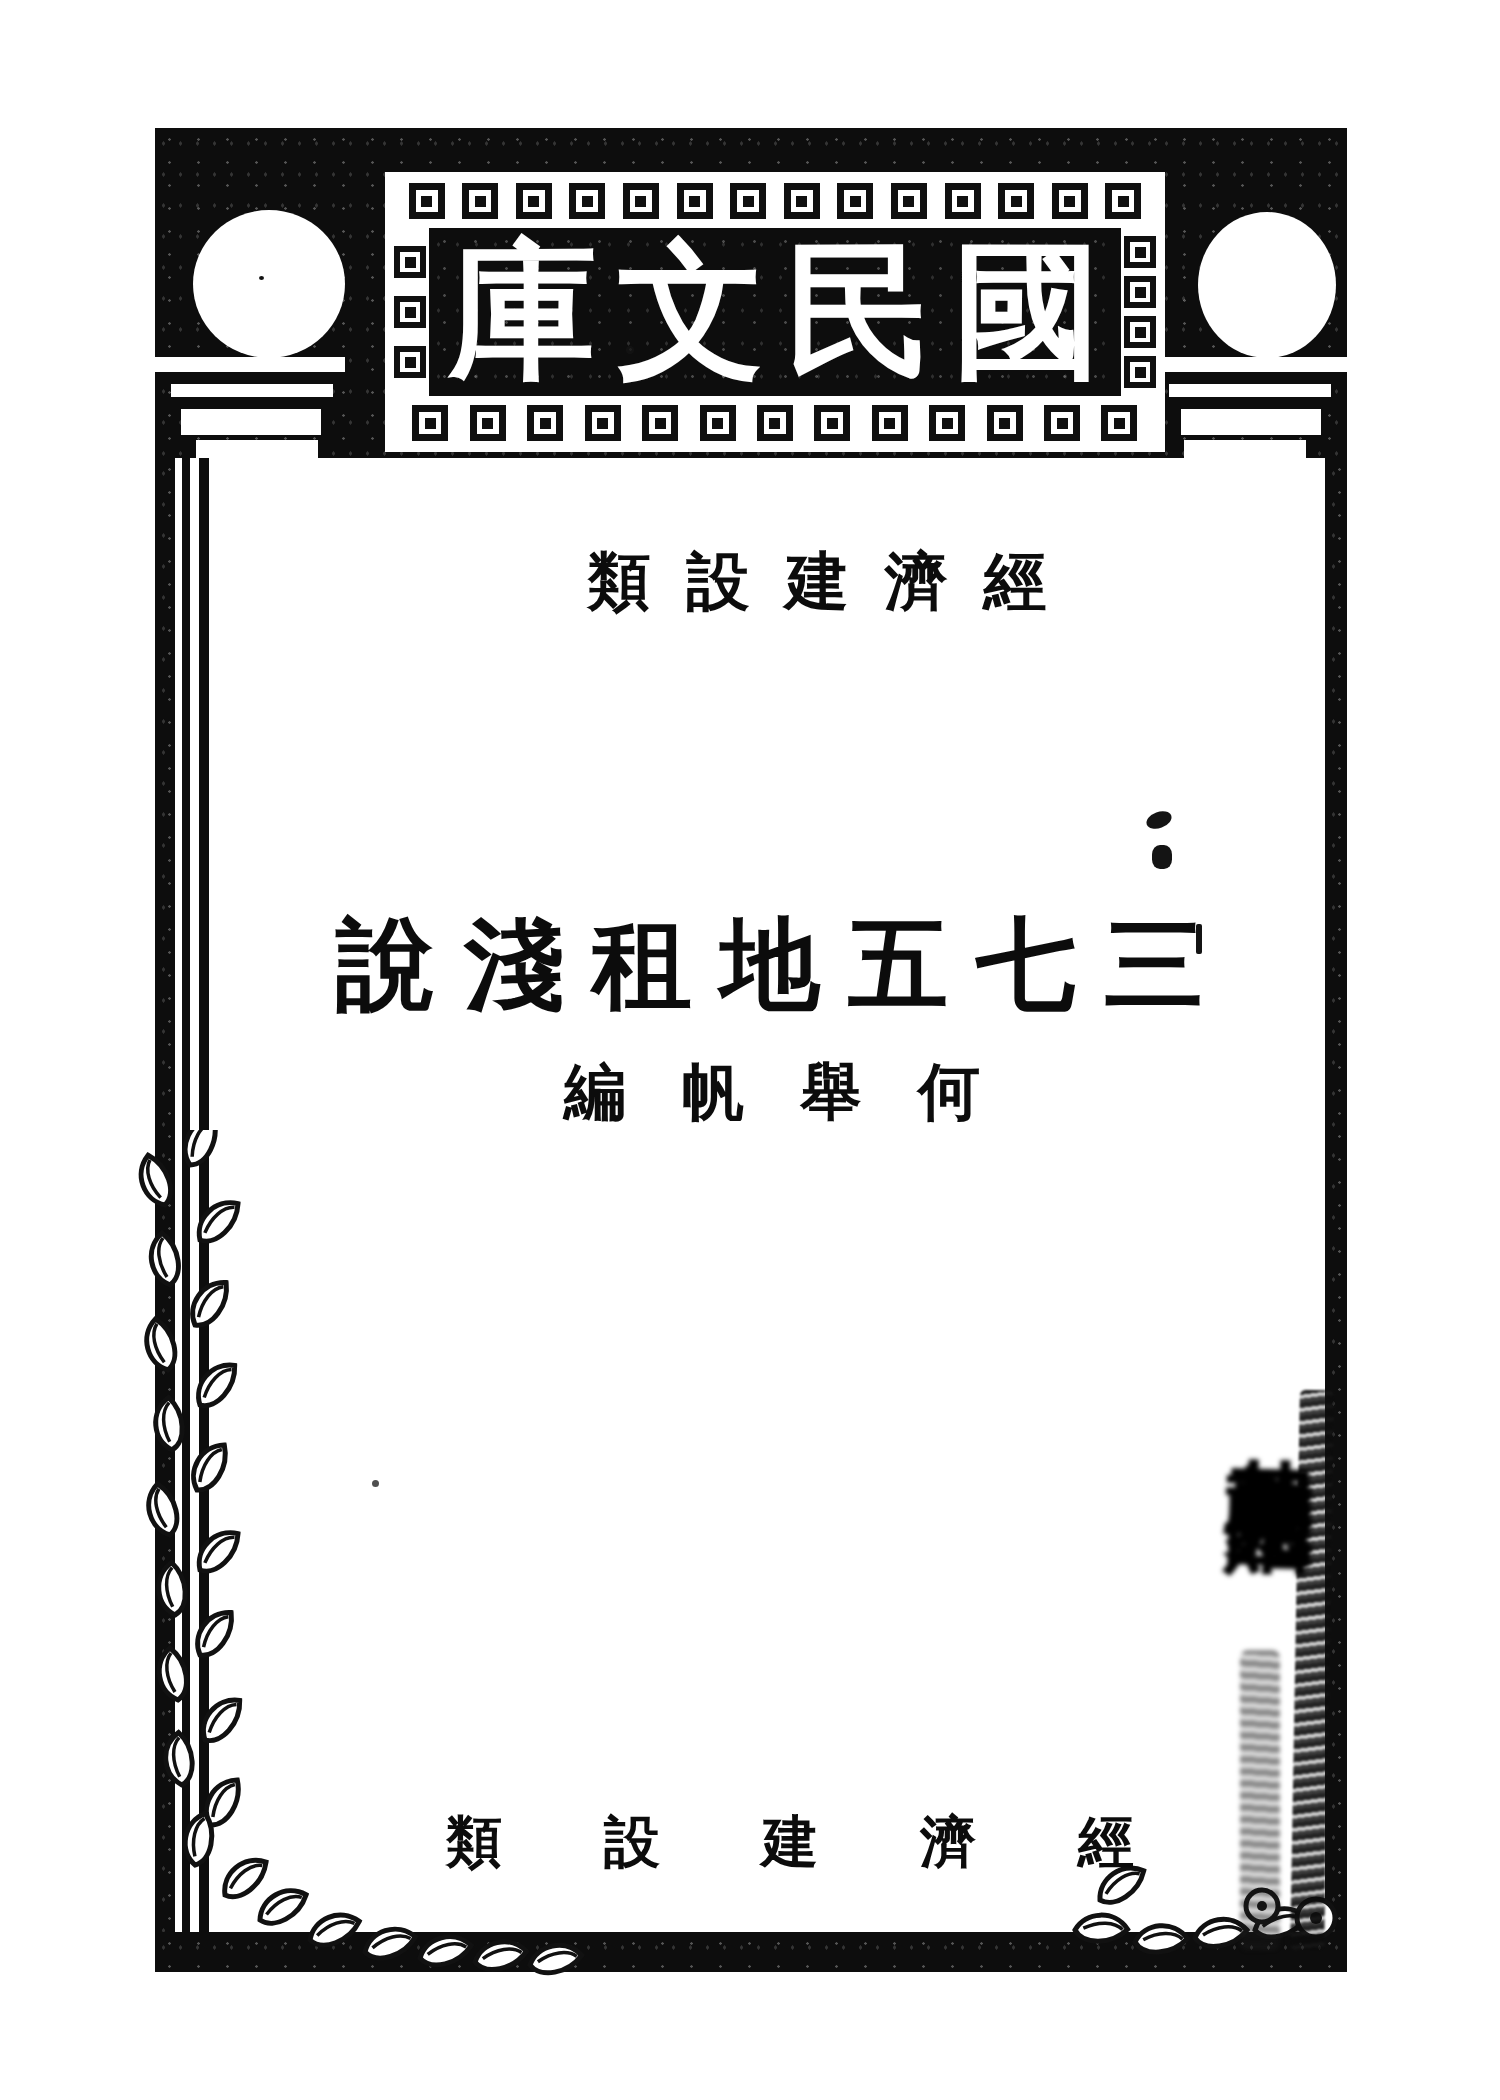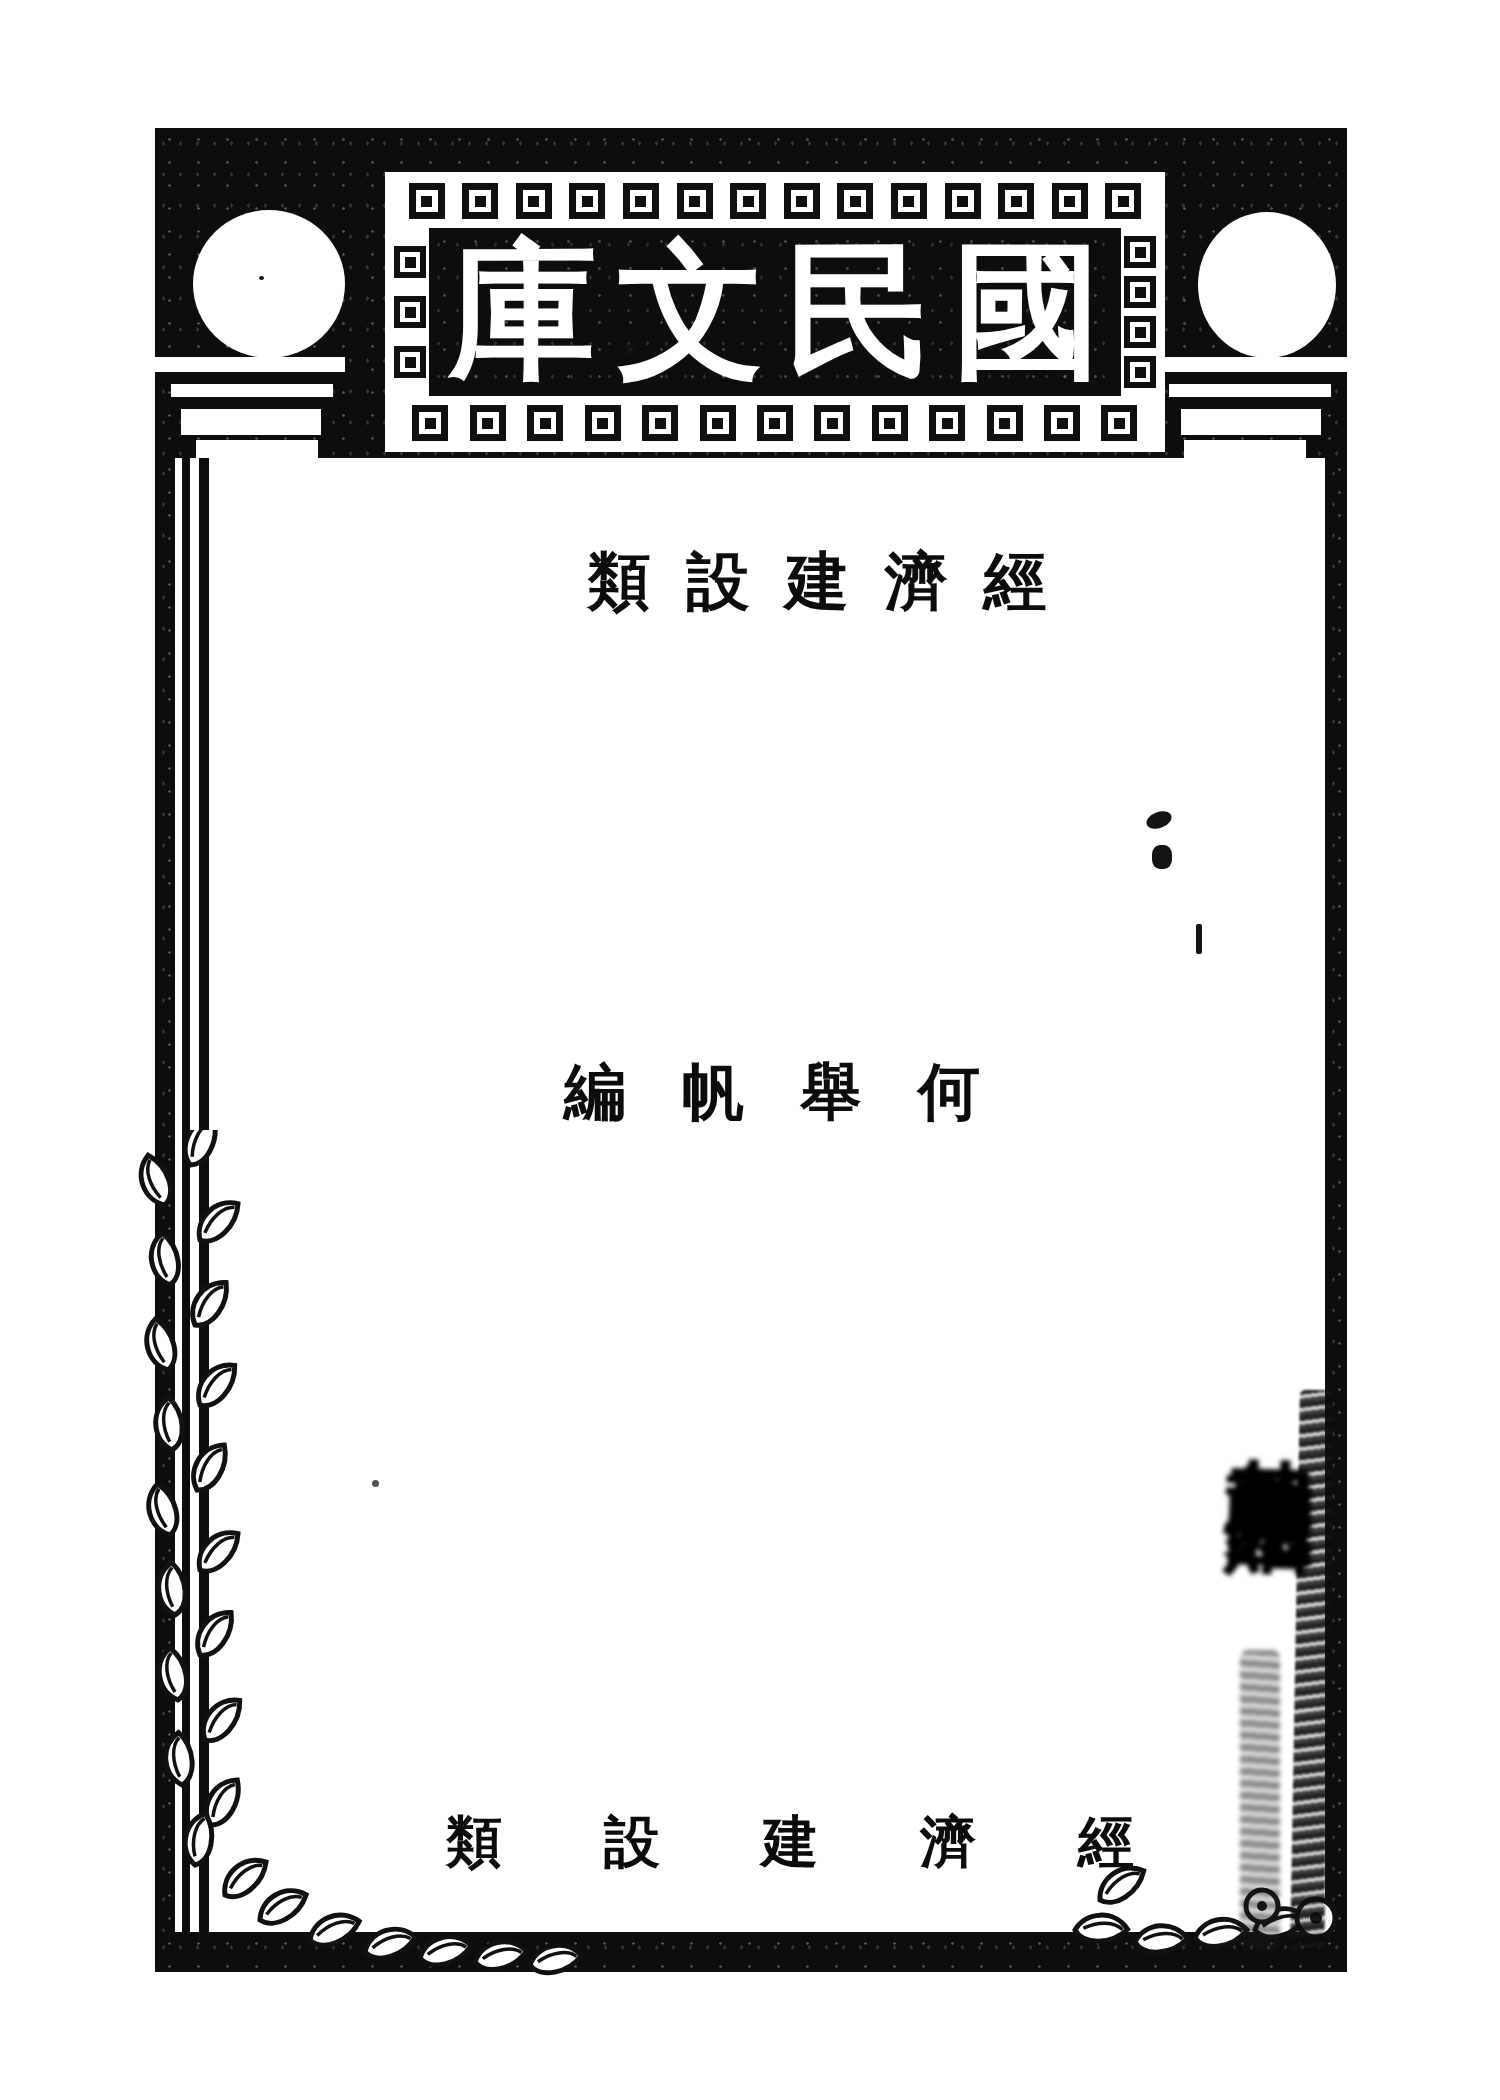--- a/index.html
+++ b/index.html
@@ -206,20 +206,21 @@
     <use href="#lf" transform="translate(1195,1938)"></use>
     <use href="#lf" transform="translate(1255,1930) rotate(-5)"></use>
     <use href="#lf" transform="translate(1100,1900) rotate(-25)"></use>
     <circle cx="1262" cy="1906" r="16" fill="#fff" stroke="#111" stroke-width="5"></circle>
     <circle cx="1262" cy="1906" r="5" fill="#111"></circle>
     <circle cx="1316" cy="1918" r="19" fill="#fff" stroke="#111" stroke-width="5"></circle>
     <circle cx="1316" cy="1918" r="6" fill="#111"></circle>
   </svg>
 
   <div class="txt category">類設建濟經</div>
+  <div class="txt book-title">說淺租地五七三</div>
   <div class="txt author">編帆舉何</div>
   <div class="txt pub2">類設建濟經</div>
 
   <div class="stamp-smudge"></div>
   <div class="stamp-smudge2"></div>
   <div class="stamp">黃朝琴先生贈</div>
 
   <div class="ink s1"></div>
   <div class="ink s2"></div>
   <div class="ink s3"></div>

